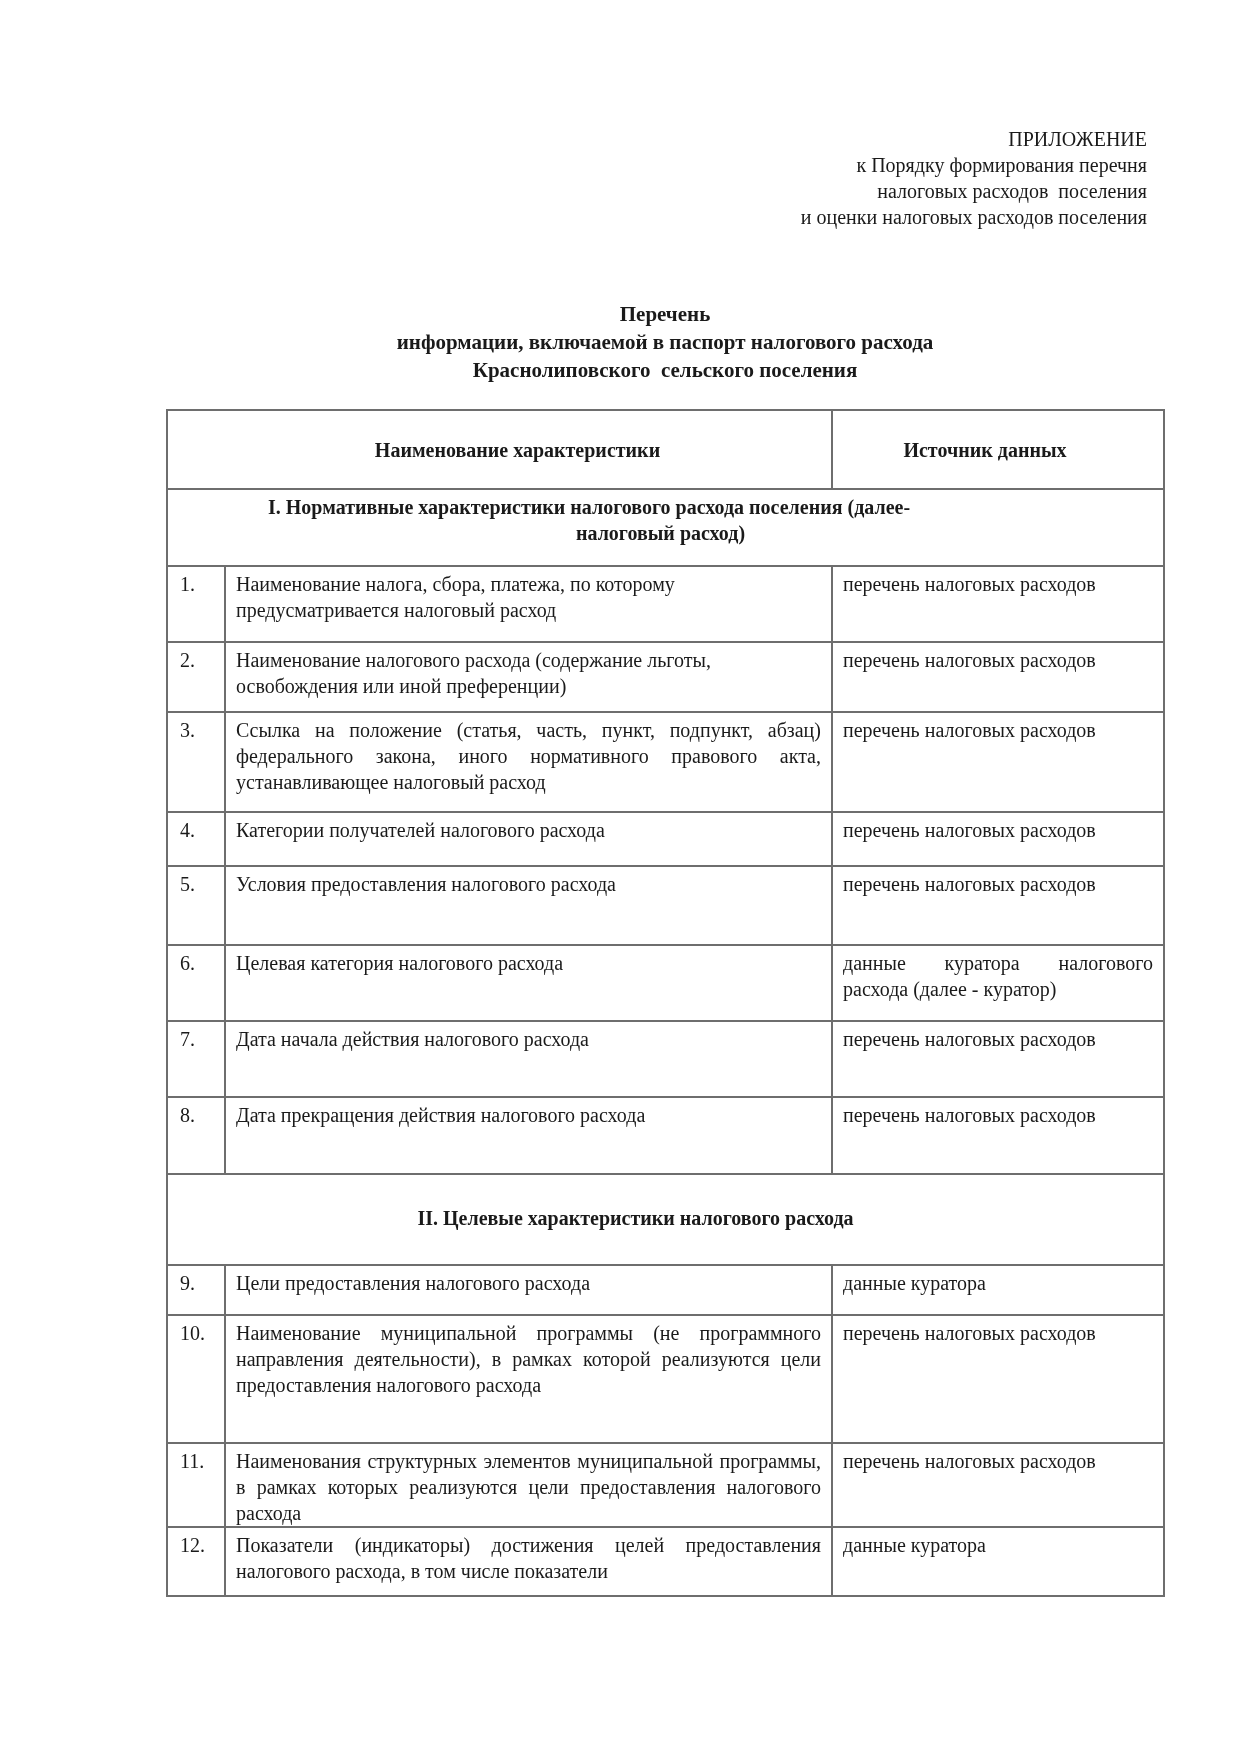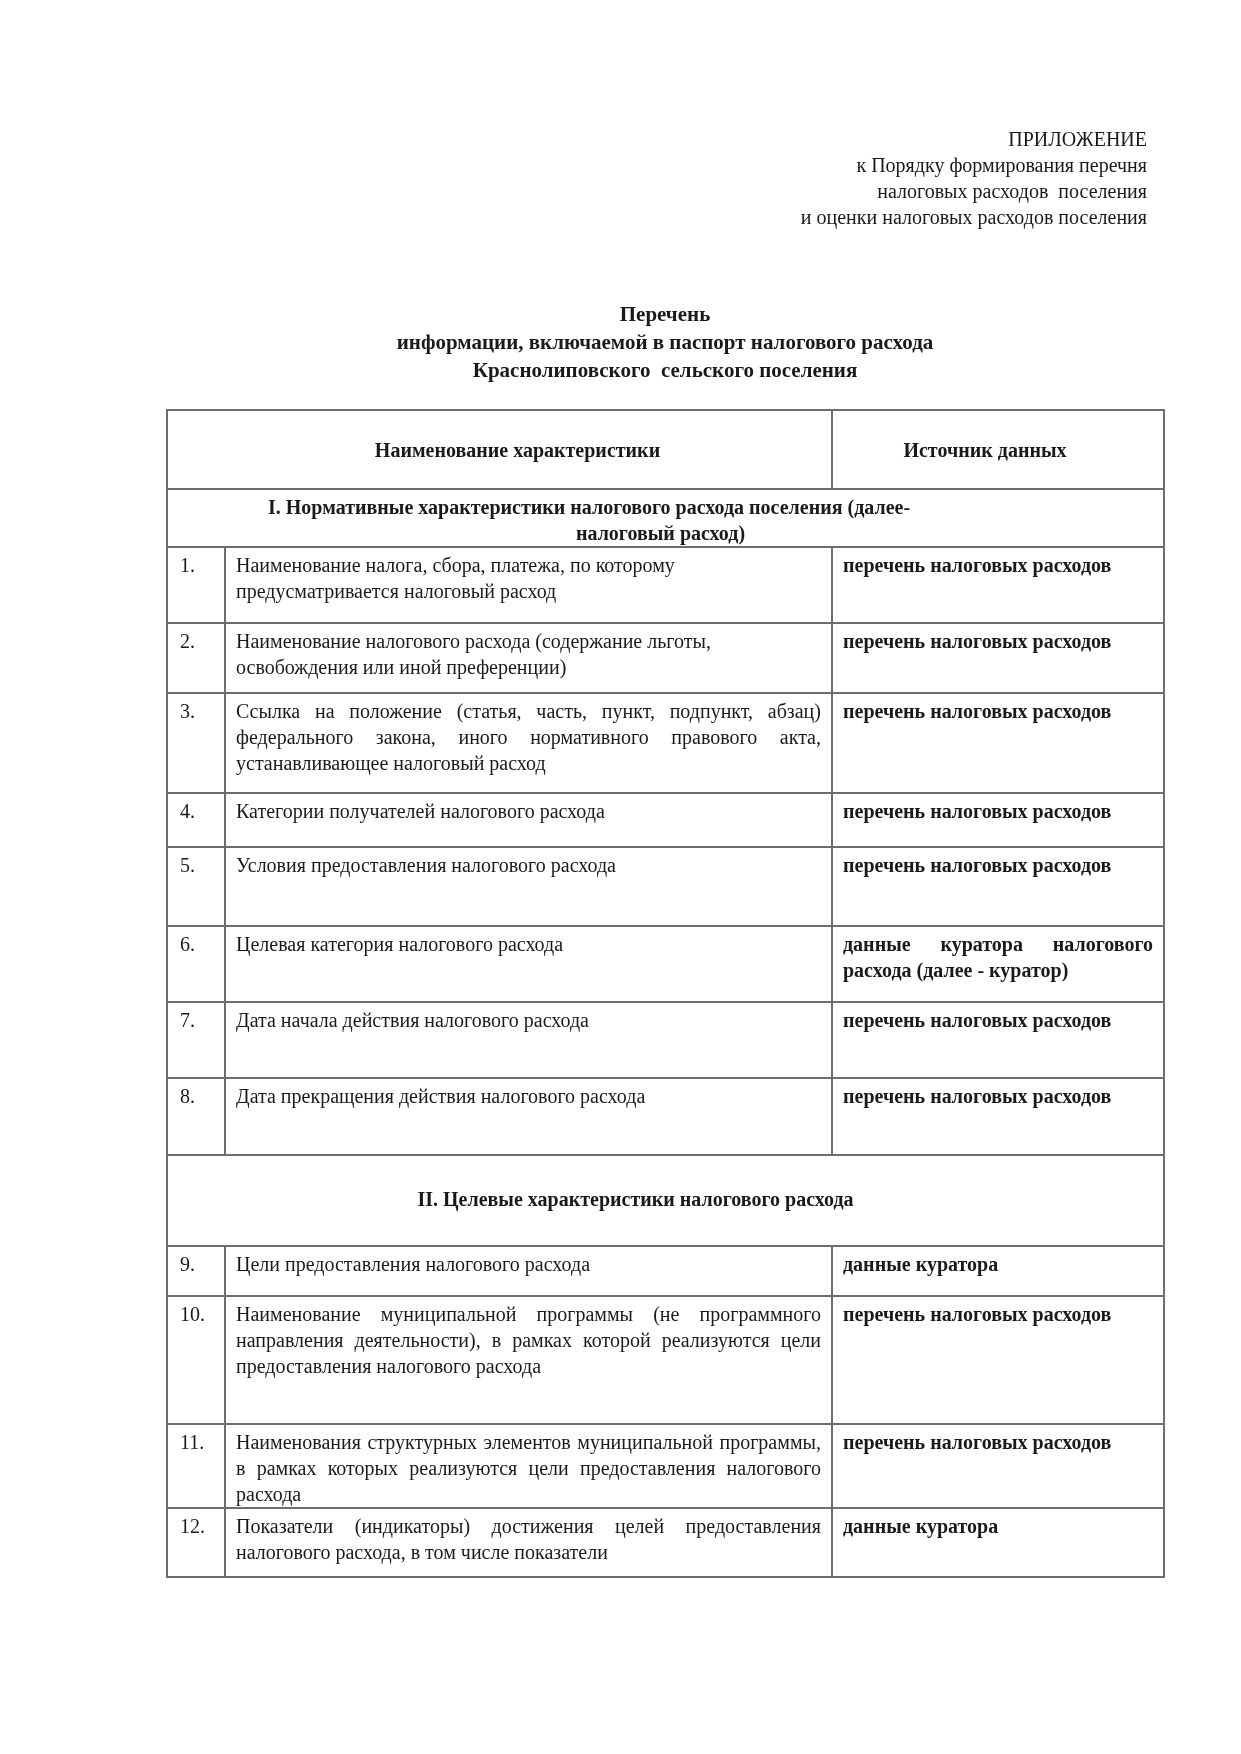--- a/index.html
+++ b/index.html
@@ -84,21 +84,20 @@
     }
     .name {
       padding: 4px 10px 0 10px !important;
       text-align: justify;
       border-radius: 15px;
     }
     .name.left { text-align: left; }
     .src {
       padding: 4px 10px 0 10px !important;
       text-align: left;
-      font-weight: bold;
     }
     .src.justify { text-align: justify; text-align-last: left; }
     .name.justify { text-align-last: left; }
   </style>
 </head>
 <body>
 
 <div class="appendix"><div>ПРИЛОЖЕНИЕ</div><div>к Порядку формирования перечня</div><div>налоговых расходов  поселения</div><div>и оценки налоговых расходов поселения</div></div>
 
 <div class="title"><div>Перечень</div><div>информации, включаемой в паспорт налогового расхода</div><div>Краснолиповского  сельского поселения</div></div>
@@ -108,21 +107,21 @@
     <col class="col-num">
     <col class="col-name">
     <col class="col-src">
   </colgroup>
   <tbody>
       <tr class="hdr-row">
     <th colspan="2" class="hdr-name">Наименование характеристики</th>
     <th class="hdr-src">Источник данных</th>
   </tr>
 
-  <tr style="height:58px">
+  <tr style="height:77px">
     <td colspan="3" class="section-cell section-1">
       <span class="section-text"><span>I. Нормативные характеристики налогового расхода поселения  (далее-</span><span class="l2">налоговый расход)</span></span>
     </td>
   </tr>
   <tr style="height:76px">
     <td class="num">1.</td>
     <td class="name left">Наименование налога, сбора, платежа, по которому предусматривается налоговый расход</td>
     <td class="src">перечень налоговых расходов</td>
   </tr>
   <tr style="height:70px">

